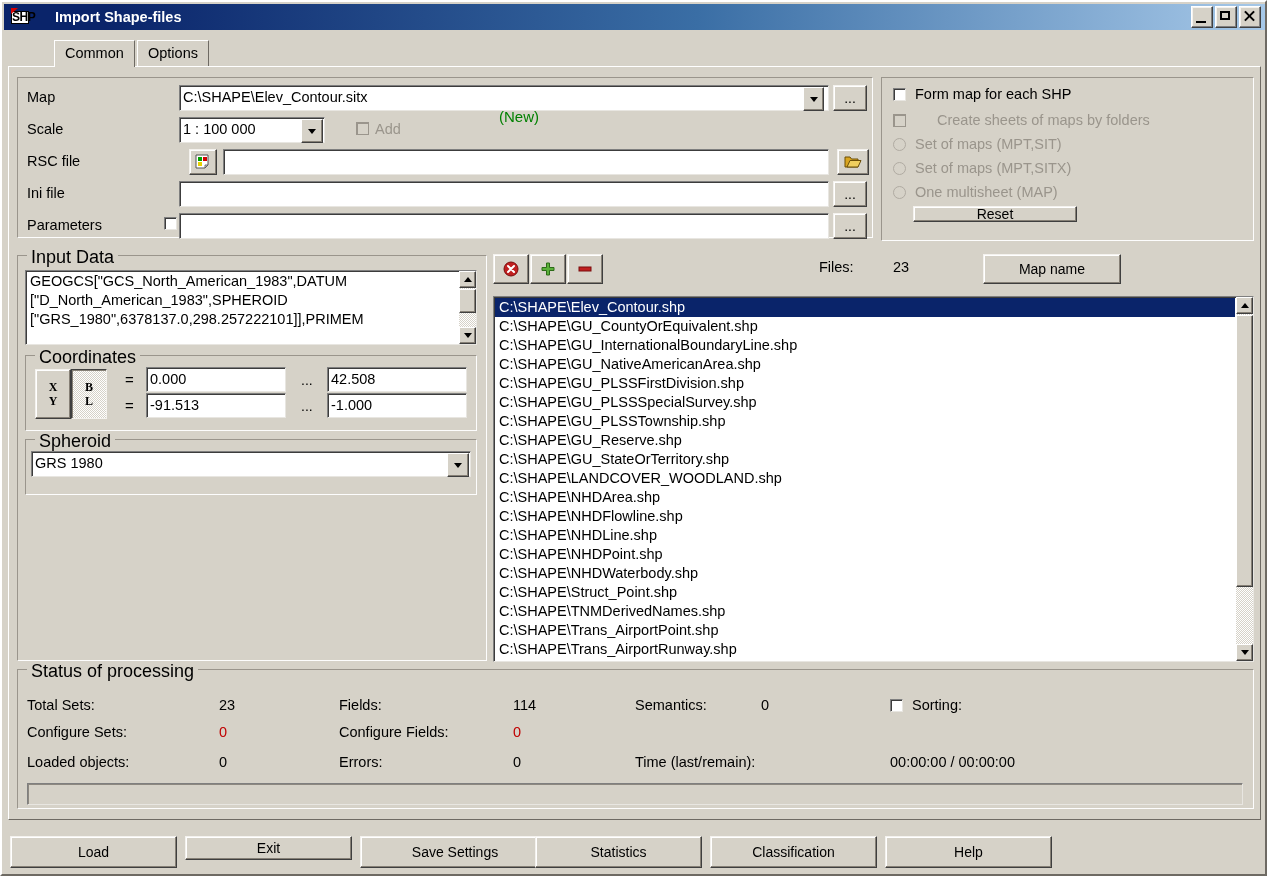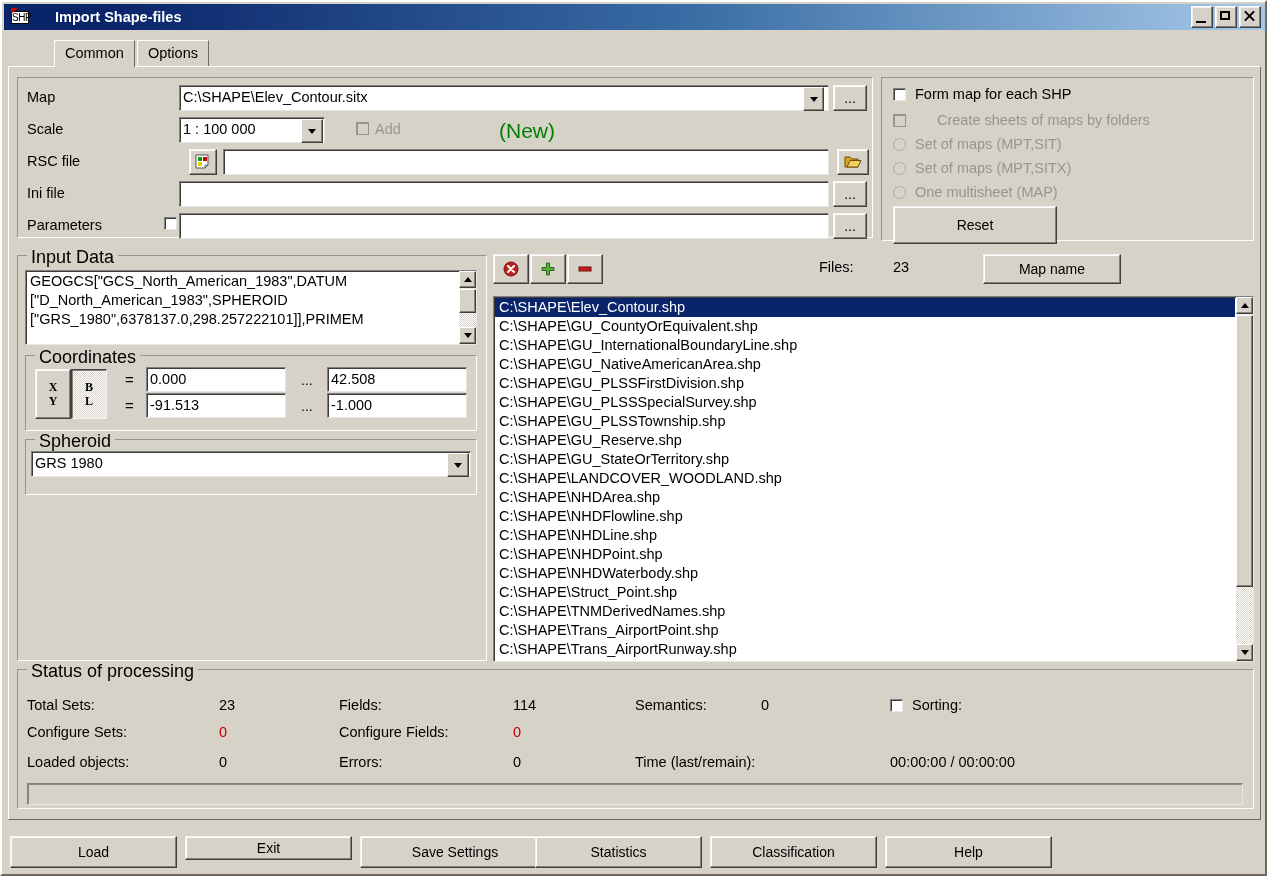--- a/index.html
+++ b/index.html
@@ -30,21 +30,21 @@
   .title-icon {
     width: 22px; height: 18px; margin-left: 5px;
     position: relative; flex: none;
   }
   .title-icon .shp {
     position: absolute; left: 2px; top: 3px;
     width: 18px; height: 13px;
     background: #ffffff;
     border: 1px solid #000;
     box-sizing: border-box;
-    color: #000; font-size: 10px; font-weight: normal;
+    color: #000; font-size: 12px; font-weight: bold;
     font-family: "Liberation Sans", sans-serif;
     letter-spacing: -0.5px;
     line-height: 11px; text-align: center;
   }
   .title-icon .flag {
     position: absolute; left: 2px; top: 0px;
     width: 0; height: 0;
     border-left: 7px solid #d40000;
     border-bottom: 6px solid transparent;
   }
@@ -246,21 +246,21 @@
       </div>
     <div class="btn" style="position:absolute; left:824px; top:18px; width:34px; height:26px;">...</div>
 
     <div class="lbl" style="left:18px; top:54px;">Scale</div>
     <div class="field" style="position:absolute; left:170px; top:50px; width:146px; height:26px;">1 : 100 000</div>
     <div class="cbarrow" style="position:absolute; left:292px; top:52px; width:20px; height:22px;">
         <span class="tri-down"></span>
       </div>
     <div style="position:absolute; left:347px; top:55px;"><span class="cb dis"></span></div>
     <div class="lbl dis-txt" style="left:366px; top:54px;">Add</div>
-    <div class="lbl green" style="left:490px; top:52px; font-size:21px;">(New)</div>
+    <div class="lbl green" style="left:490px; top:41px; font-size:15px;">(New)</div>
 
     <div class="lbl" style="left:18px; top:86px;">RSC file</div>
     <div class="btn" style="position:absolute; left:180px; top:82px; width:28px; height:26px;">
       <svg width="17" height="17" viewBox="0 0 17 17">
         <polygon points="1,1 13,1 13,11 10,14 1,14" fill="#ffffff" stroke="#555" stroke-width="1"></polygon>
         <polygon points="10,14 10,11 13,11" fill="#cfcfcf" stroke="#555" stroke-width="0.8"></polygon>
         <rect x="3" y="3" width="4" height="4" fill="#00a000"></rect>
         <rect x="8" y="3" width="4" height="4" fill="#d00000"></rect>
         <rect x="3" y="8" width="4" height="4" fill="#e8d000"></rect>
       </svg>
@@ -292,21 +292,21 @@
 
     <div style="position:absolute; left:884px; top:71px;"><span class="rb dis"></span></div>
     <div class="lbl dis-txt" style="left:906px; top:69px;">Set of maps (MPT,SIT)</div>
 
     <div style="position:absolute; left:884px; top:95px;"><span class="rb dis"></span></div>
     <div class="lbl dis-txt" style="left:906px; top:93px;">Set of maps (MPT,SITX)</div>
 
     <div style="position:absolute; left:884px; top:119px;"><span class="rb dis"></span></div>
     <div class="lbl dis-txt" style="left:906px; top:117px;">One multisheet (MAP)</div>
 
-    <div class="btn" style="position:absolute; left:884px; top:139px; width:164px; height:38px;">Reset</div>
+    <div class="btn" style="position:absolute; left:904px; top:139px; width:164px; height:16px;">Reset</div>
 
     <div class="group" style="left:8px; top:188px; width:470px; height:406px;">
       <span class="gtitle">Input Data</span>
     </div>
 
     <div class="field" style="position:absolute; left:16px; top:203px; width:452px; height:75px; padding:0;">
       <div style="position:absolute; left:4px; top:1px; right:19px; line-height:19px; font-size:14.5px;">
         <div>GEOGCS["GCS_North_American_1983",DATUM</div>
         <div>["D_North_American_1983",SPHEROID</div>
         <div>["GRS_1980",6378137.0,298.257222101]],PRIMEM</div>

